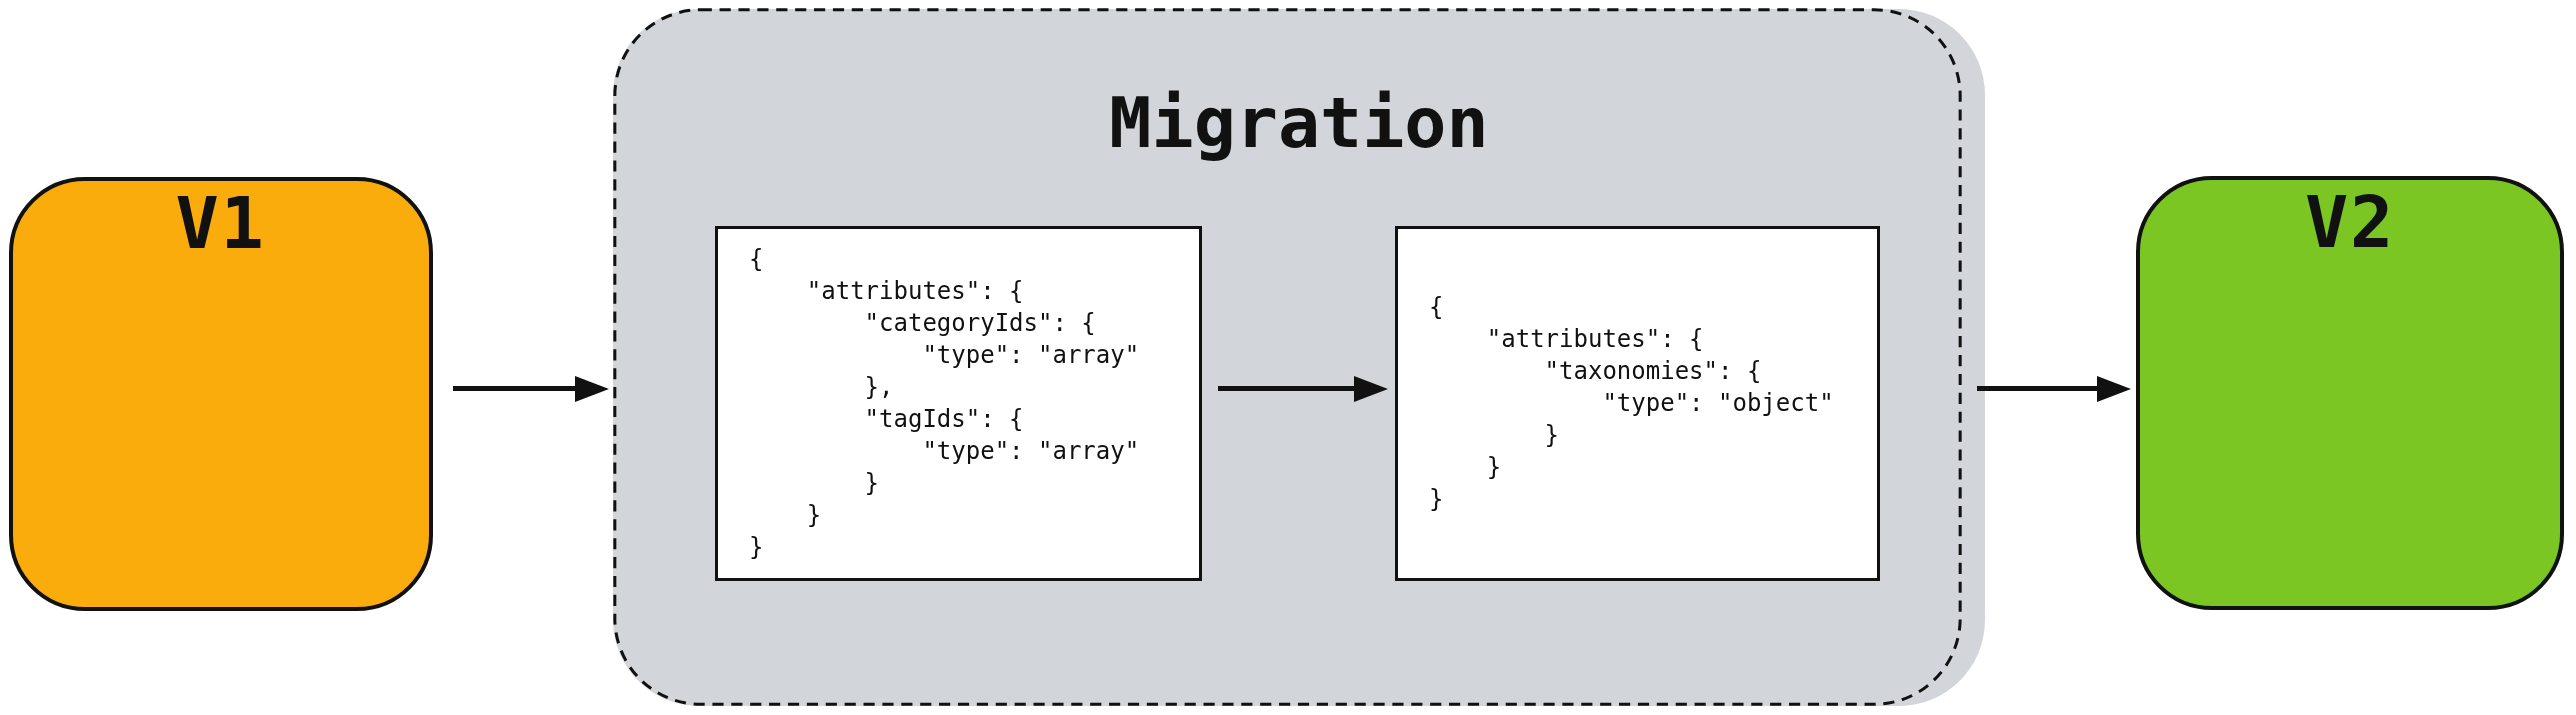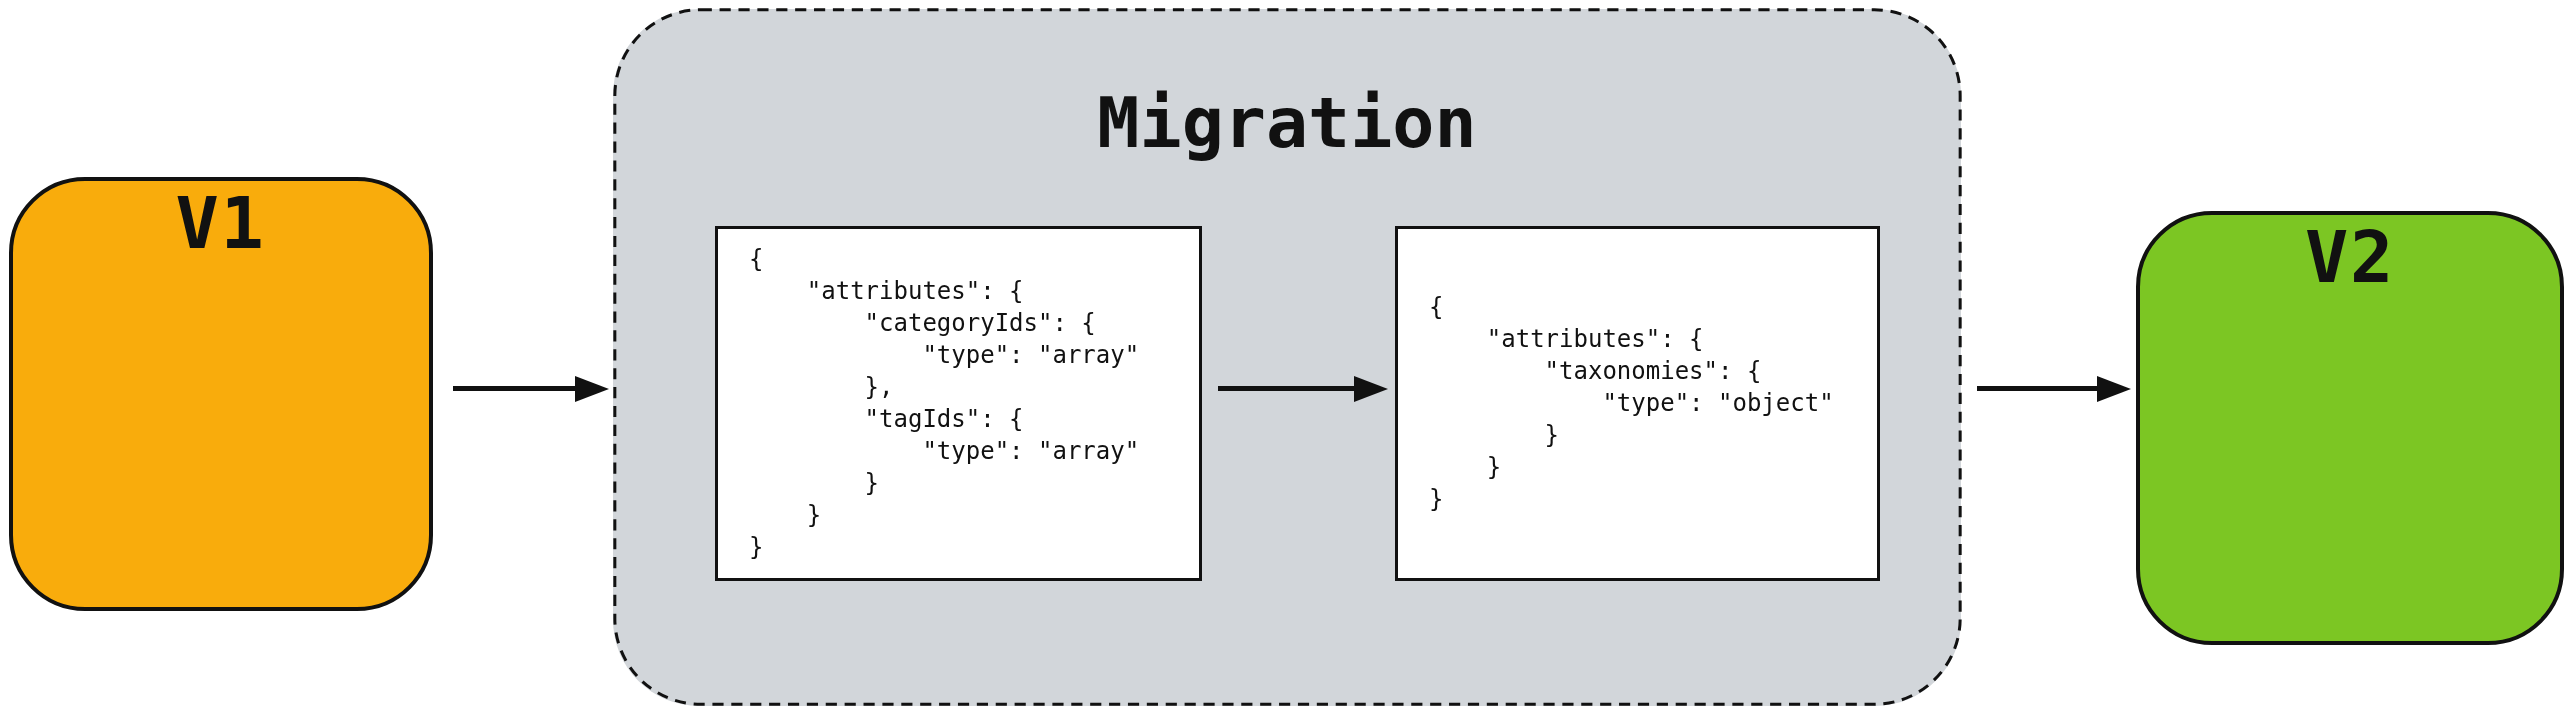--- a/index.html
+++ b/index.html
@@ -25,21 +25,21 @@
     border-radius: 76px;
     display: flex;
     justify-content: center;
   }
   .node-label {
     font-size: 72px;
     font-weight: bold;
     letter-spacing: 1.7px;
   }
   .node-v1 { left: 8.6px;   top: 177px; width: 424px; height: 434px; background: #F9AC0C; }
-  .node-v2 { left: 2136px; top: 176px; width: 428px; height: 434px; background: #7CC623; margin-top: 35px; }
+  .node-v2 { left: 2136px; top: 176px; width: 428px; height: 434px; background: #7CC623; }
 
   
   .migration {
     position: absolute;
     left: 613px;
     top: 8.6px;
     width: 1348px;
     height: 697px;
     background: #D2D6DA;
     border-radius: 86px;
@@ -108,21 +108,21 @@
 <body>
 
 <div class="canvas">
 
   <div class="node node-v1" style="background-color: rgb(249, 172, 12);">
     <span class="node-label">V1</span>
   </div>
 
   <div class="arrow arrow-1"></div>
 
-  <div class="migration" style="background-color: rgb(210, 214, 218);">
+  <div class="migration" style="background-color: rgb(210, 214, 218); padding-left: 24px;">
 
     <div class="migration-title">Migration</div>
 
     <div class="json-box json-box-1">
       <pre class="code">{
     "attributes": {
         "categoryIds": {
             "type": "array"
         },
         "tagIds": {

